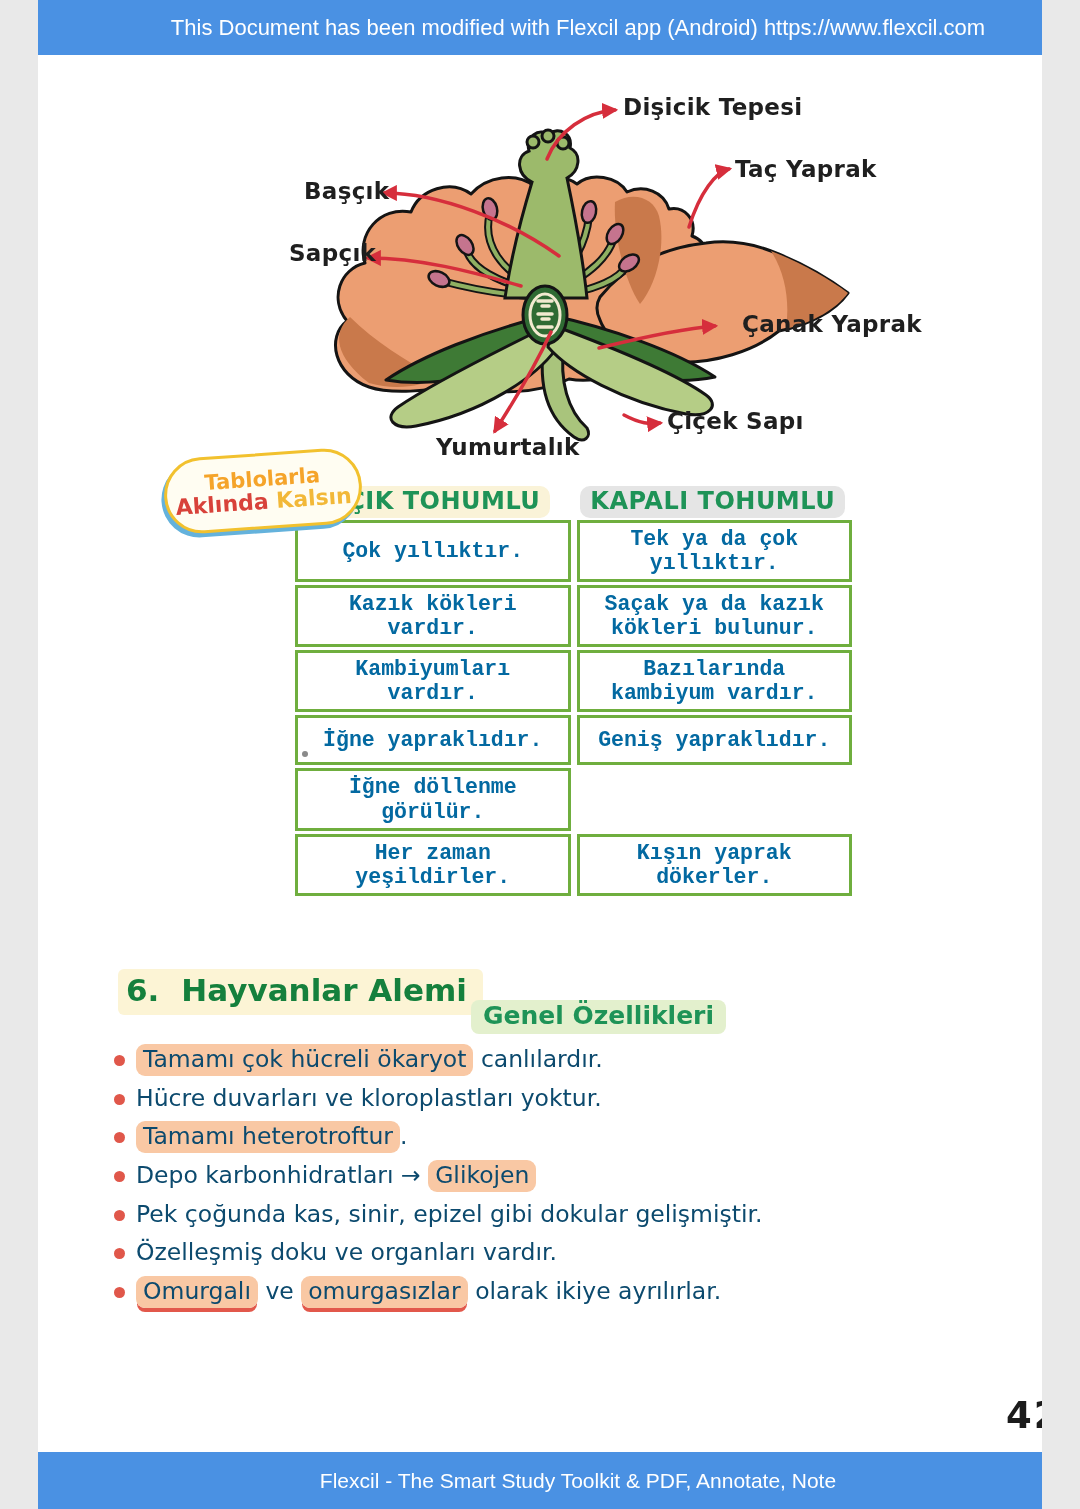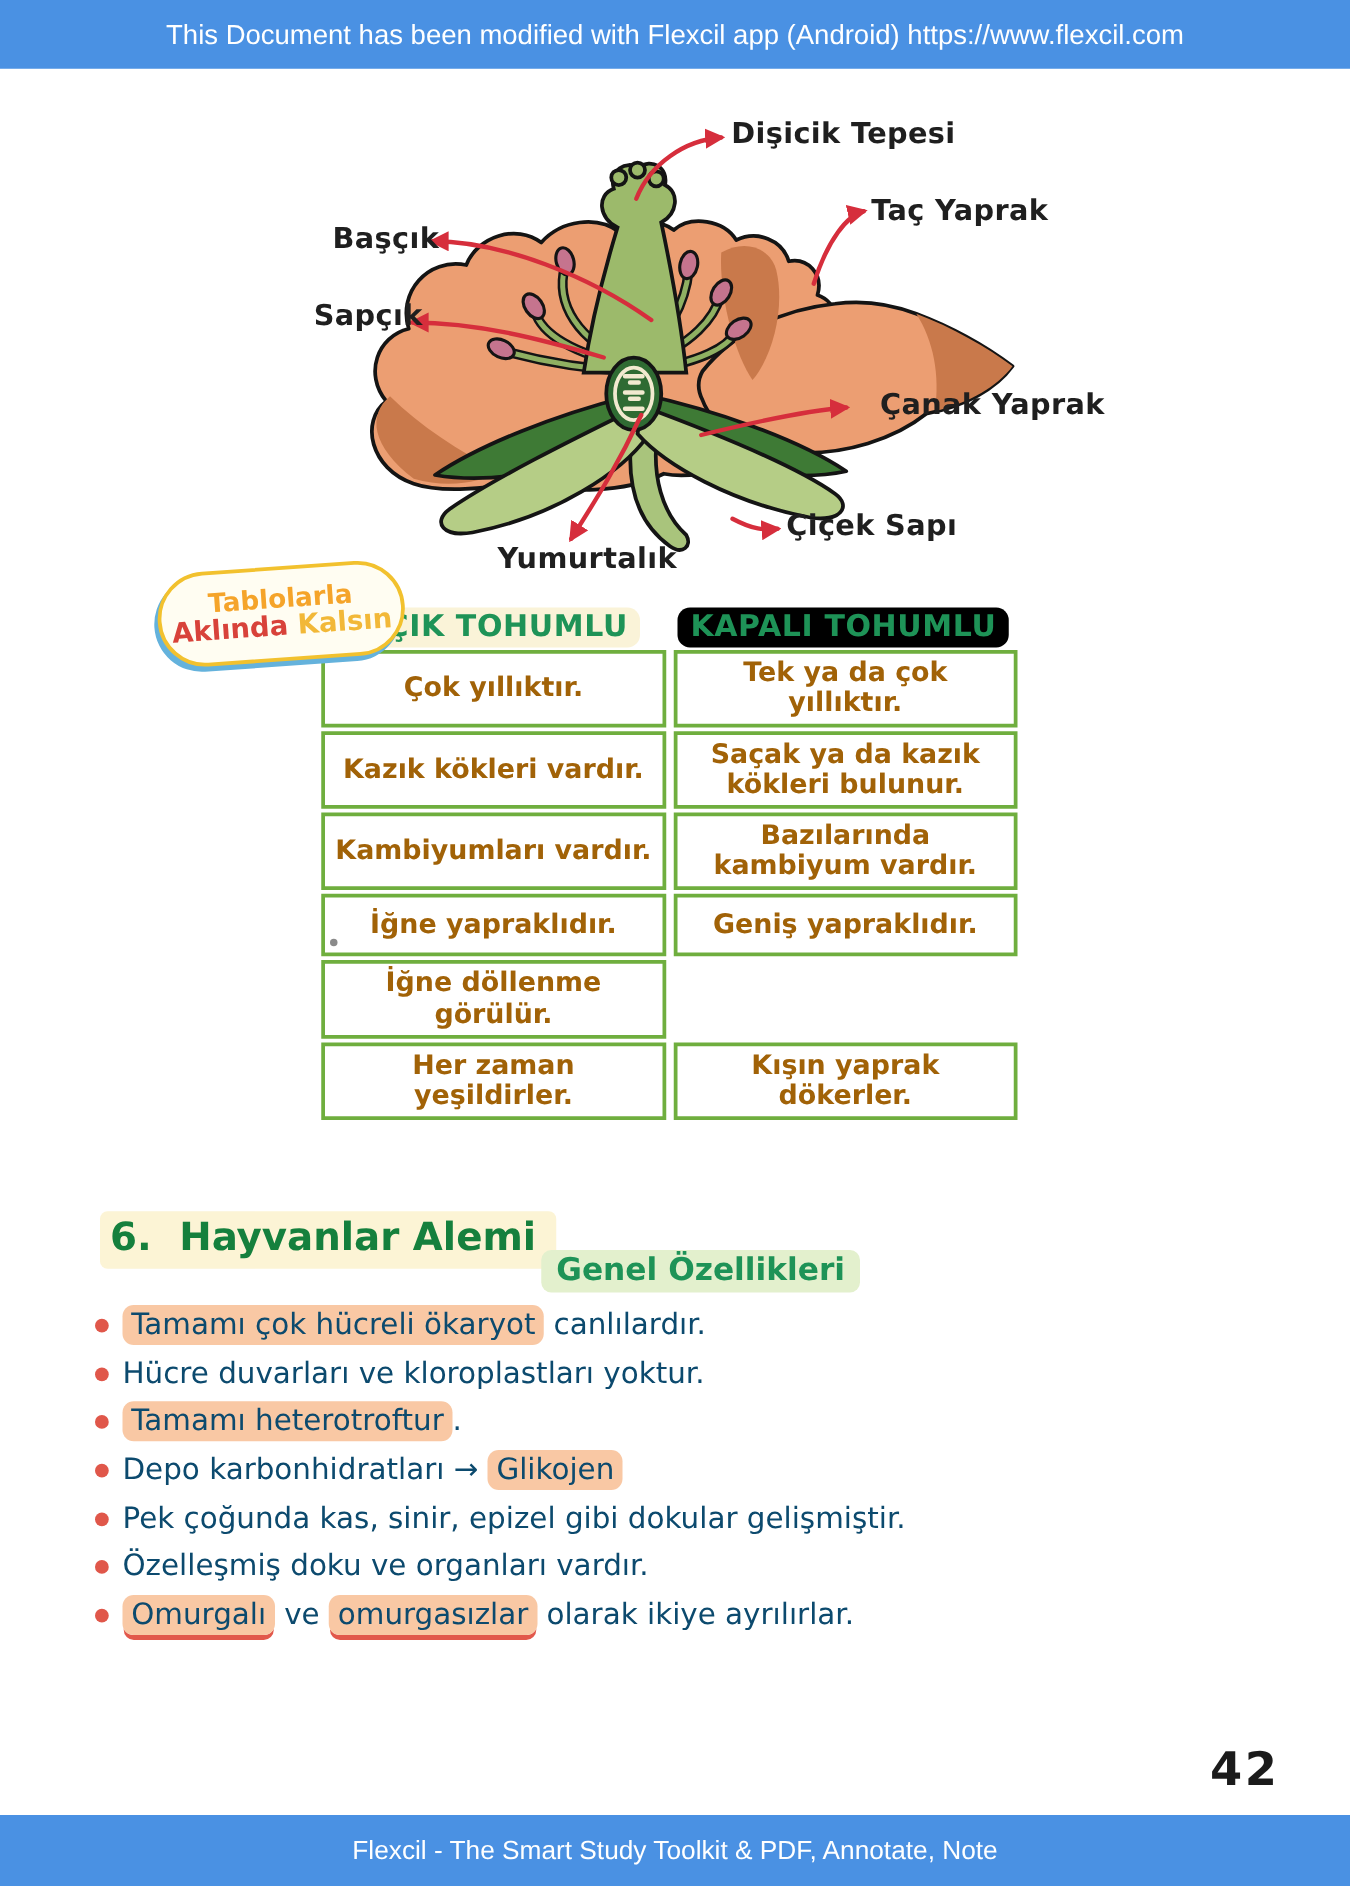--- a/index.html
+++ b/index.html
@@ -1,18 +1,18 @@
 <!DOCTYPE html>
 <html><head>
 <meta charset="utf-8">
 <style>
   * { margin:0; padding:0; box-sizing:border-box; }
   html,body { background:#e9e9e9; }
   .page {
-    position:relative; width:1080px; height:1509px;
+    position:relative; width:1004px; height:1509px;
     background:#ffffff; overflow:hidden; margin:0 auto;
     font-family:"DejaVu Sans", sans-serif;
   }
 
   
   .banner {
     position:absolute; left:0; width:1080px; background:#4a91e3;
     display:flex; align-items:center; justify-content:center;
     font-family:"Liberation Sans", sans-serif; color:#ffffff;
   }
@@ -52,29 +52,30 @@
   .thead {
     position:absolute; left:257px; top:486px; width:557px;
     display:grid; grid-template-columns:1fr 1fr; text-align:center;
   }
   .thead .hwrap { display:flex; justify-content:center; }
   .thead span.h {
     font-size:24px; font-weight:bold; color:#1e9357; letter-spacing:0.5px;
     padding:1px 10px 3px; border-radius:10px; white-space:nowrap;
   }
   .thead .h.hl-cream { background:#faf3d8; }
-  .thead .h.hl-green { background:#000000; }
+  .thead .h.hl-green { background:#e5e5e5; }
 
   .ttable { position:absolute; left:257px; top:520px; width:557px; }
   .trow { display:grid; grid-template-columns:1fr 1fr; column-gap:6px; margin-bottom:3px; }
   .tcell {
     border:3px solid #6fae3e; background:#ffffff; min-height:50px;
     display:flex; align-items:center; justify-content:center; text-align:center;
-    font-size:21.5px; font-weight:bold; color:#a16207; line-height:1.12;
+    font-size:21.5px; font-weight:bold; color:#0369a1; line-height:1.12;
     padding:4px 8px;
+    font-family:Liberation Mono, monospace;
   }
   .stray-dot {
     position:absolute; left:264px; top:751px; width:6px; height:6px;
     border-radius:50%; background:#8a8a8a;
   }
 
   
   .sec-heading {
     position:absolute; left:80px; top:969px;
     background:#fcf4d5; padding:3px 16px 7px 8px; border-radius:6px;

